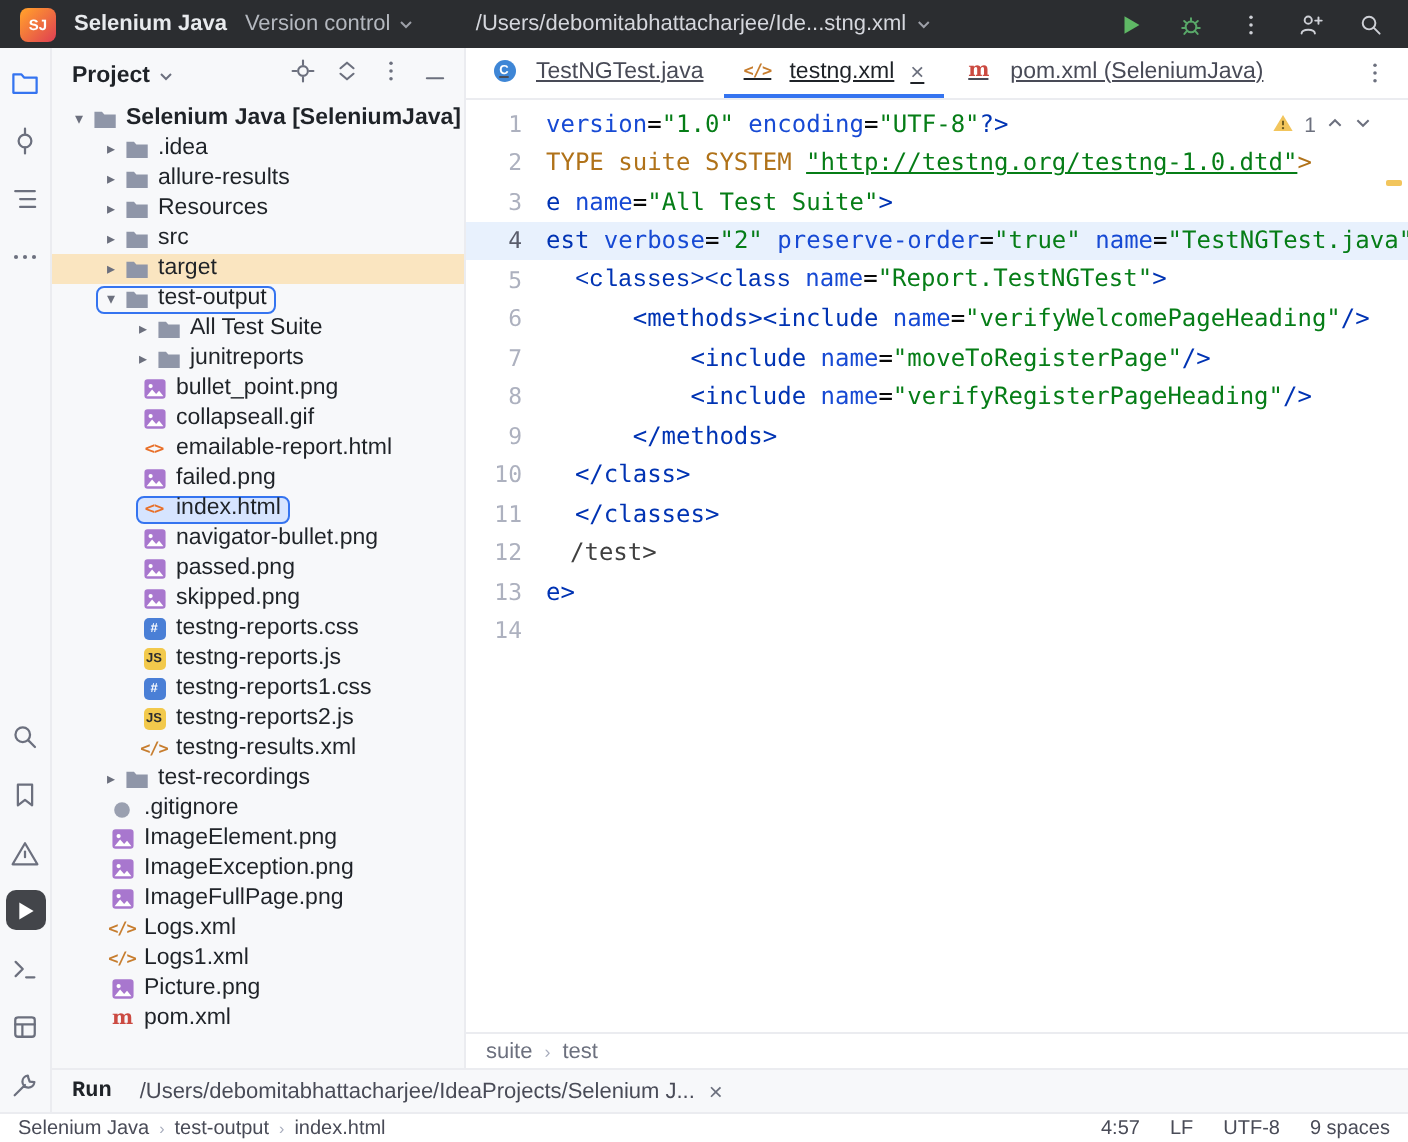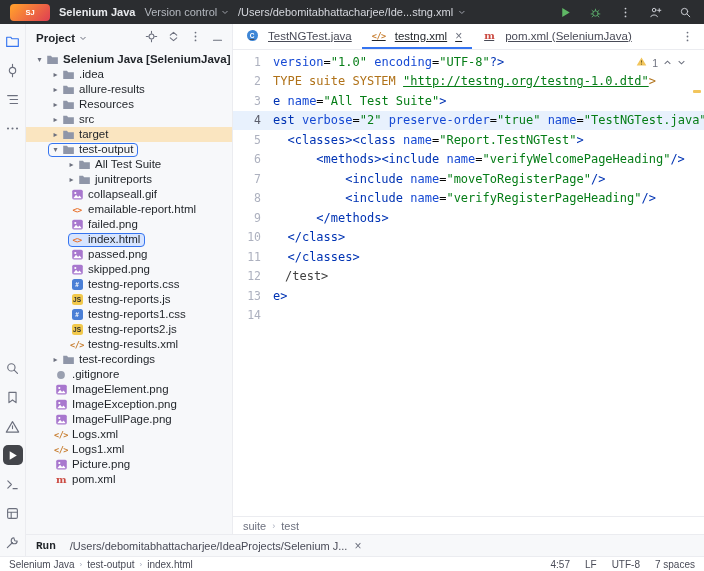--- a/index.html
+++ b/index.html
@@ -7,21 +7,21 @@
     --sel-fill:#D6E4FF; --divider:#EBECF0; --panel:#F7F8FA;
   }
   *{margin:0;padding:0;box-sizing:border-box;}
   body{width:704px;height:571px;overflow:hidden;background:#fff;
        font-family:"Liberation Sans","DejaVu Sans",sans-serif;color:#1F2328;}
   .app{width:704px;height:571px;display:flex;flex-direction:column;}
 
   
   .titlebar{height:24px;flex:0 0 auto;background:#2B2D30;color:#DFE1E5;
     display:flex;align-items:center;padding:0 10px;gap:9px;font-size:11px;position:relative;}
-  .logo{width:40px;height:17px;border-radius:4px;flex:0 0 auto;
+  .logo{width:18px;height:17px;border-radius:4px;flex:0 0 auto;
     background:linear-gradient(135deg,#FF9A2E 10%,#E2484F 90%);
     display:flex;align-items:center;justify-content:center;font-size:7.5px;font-weight:700;color:#fff;}
   .tb-item{display:flex;align-items:center;gap:4px;cursor:default;}
   .tb-name{font-weight:600;color:#E8EAED;}
   .tb-vcs{color:#B4B8BF;}
   .tb-center{position:absolute;left:50%;top:0;height:100%;transform:translateX(-50%);
     display:flex;align-items:center;gap:5px;color:#D5D7DD;white-space:nowrap;}
   .tb-right{margin-left:auto;display:flex;align-items:center;gap:12px;color:#CED0D6;}
   .tb-right .tbtn{display:flex;align-items:center;justify-content:center;width:18px;height:18px;}
 
@@ -373,20 +373,33 @@
               <div class="trow">
                 <span class="tindent" style="width: 42px;"></span>
                 <span class="rowbox">
                   <span class="ticon">
                     <svg width="13" height="13" viewBox="0 0 16 16">
                       <rect x="1.5" y="2" width="13" height="12" rx="2" fill="#A877CE"></rect>
                       <circle cx="5.3" cy="6.2" r="1.3" fill="#FFF"></circle>
                       <path d="M2.8 12.5l3.4-4.2 2.5 2.8 1.8-2 2.7 3.4z" fill="#FFF"></path>
                     </svg>
                   </span>
+                  <span class="tlabel">bullet_point.png</span>
+                </span>
+              </div>
+              <div class="trow">
+                <span class="tindent" style="width: 42px;"></span>
+                <span class="rowbox">
+                  <span class="ticon">
+                    <svg width="13" height="13" viewBox="0 0 16 16">
+                      <rect x="1.5" y="2" width="13" height="12" rx="2" fill="#A877CE"></rect>
+                      <circle cx="5.3" cy="6.2" r="1.3" fill="#FFF"></circle>
+                      <path d="M2.8 12.5l3.4-4.2 2.5 2.8 1.8-2 2.7 3.4z" fill="#FFF"></path>
+                    </svg>
+                  </span>
                   <span class="tlabel">collapseall.gif</span>
                 </span>
               </div>
               <div class="trow">
                 <span class="tindent" style="width: 42px;"></span>
                 <span class="rowbox">
                   <span class="ticon">
                     <span class="gicon" style="color:#E8702A">&lt;&gt;</span>
                   </span>
                   <span class="tlabel">emailable-report.html</span>
@@ -405,20 +418,33 @@
                   <span class="tlabel">failed.png</span>
                 </span>
               </div>
               <div class="trow">
                 <span class="tindent" style="width: 42px;"></span>
                 <span class="rowbox selected">
                   <span class="ticon">
                     <span class="gicon" style="color:#E8702A">&lt;&gt;</span>
                   </span>
                   <span class="tlabel">index.html</span>
+                </span>
+              </div>
+              <div class="trow">
+                <span class="tindent" style="width: 42px;"></span>
+                <span class="rowbox">
+                  <span class="ticon">
+                    <svg width="13" height="13" viewBox="0 0 16 16">
+                      <rect x="1.5" y="2" width="13" height="12" rx="2" fill="#A877CE"></rect>
+                      <circle cx="5.3" cy="6.2" r="1.3" fill="#FFF"></circle>
+                      <path d="M2.8 12.5l3.4-4.2 2.5 2.8 1.8-2 2.7 3.4z" fill="#FFF"></path>
+                    </svg>
+                  </span>
+                  <span class="tlabel">navigator-bullet.png</span>
                 </span>
               </div>
               <div class="trow">
                 <span class="tindent" style="width: 42px;"></span>
                 <span class="rowbox">
                   <span class="ticon">
                     <svg width="13" height="13" viewBox="0 0 16 16">
                       <rect x="1.5" y="2" width="13" height="12" rx="2" fill="#A877CE"></rect>
                       <circle cx="5.3" cy="6.2" r="1.3" fill="#FFF"></circle>
                       <path d="M2.8 12.5l3.4-4.2 2.5 2.8 1.8-2 2.7 3.4z" fill="#FFF"></path>
@@ -648,21 +674,21 @@
               <div class="cline">
                 <span class="ln">3</span>
                 <span class="ctext"><span style="color: rgb(0, 51, 179);">e </span><span style="color: rgb(23, 74, 212);">name</span><span style="color: rgb(8, 8, 8);">=</span><span style="color: rgb(6, 125, 23);">"All Test Suite"</span><span style="color: rgb(0, 51, 179);">&gt;</span></span>
               </div>
               <div class="cline active">
                 <span class="ln" style="color: rgb(90, 93, 107);">4</span>
                 <span class="ctext"><span style="color: rgb(0, 51, 179);">est </span><span style="color: rgb(23, 74, 212);">verbose</span><span style="color: rgb(8, 8, 8);">=</span><span style="color: rgb(6, 125, 23);">"2"</span><span style="color: rgb(8, 8, 8);"> </span><span style="color: rgb(23, 74, 212);">preserve-order</span><span style="color: rgb(8, 8, 8);">=</span><span style="color: rgb(6, 125, 23);">"true"</span><span style="color: rgb(8, 8, 8);"> </span><span style="color: rgb(23, 74, 212);">name</span><span style="color: rgb(8, 8, 8);">=</span><span style="color: rgb(6, 125, 23);">"TestNGTest.java"</span></span>
               </div>
               <div class="cline">
                 <span class="ln">5</span>
-                <span class="ctext"><span style="color: rgb(8, 8, 8);">  </span><span style="color: rgb(0, 51, 179);">&lt;classes&gt;&lt;class </span><span style="color: rgb(23, 74, 212);">name</span><span style="color: rgb(8, 8, 8);">=</span><span style="color: rgb(6, 125, 23);">"Report.TestNGTest"</span><span style="color: rgb(0, 51, 179);">&gt;</span></span>
+                <span class="ctext"><span style="color: rgb(8, 8, 8);">  </span><span style="color: rgb(0, 51, 179); font-family: Liberation Mono, monospace;">&lt;classes&gt;&lt;class </span><span style="color: rgb(23, 74, 212);">name</span><span style="color: rgb(8, 8, 8);">=</span><span style="color: rgb(6, 125, 23);">"Report.TestNGTest"</span><span style="color: rgb(0, 51, 179);">&gt;</span></span>
               </div>
               <div class="cline">
                 <span class="ln">6</span>
                 <span class="ctext"><span style="color: rgb(8, 8, 8);">      </span><span style="color: rgb(0, 51, 179);">&lt;methods&gt;&lt;include </span><span style="color: rgb(23, 74, 212);">name</span><span style="color: rgb(8, 8, 8);">=</span><span style="color: rgb(6, 125, 23);">"verifyWelcomePageHeading"</span><span style="color: rgb(0, 51, 179);">/&gt;</span></span>
               </div>
               <div class="cline">
                 <span class="ln">7</span>
                 <span class="ctext"><span style="color: rgb(8, 8, 8);">          </span><span style="color: rgb(0, 51, 179);">&lt;include </span><span style="color: rgb(23, 74, 212);">name</span><span style="color: rgb(8, 8, 8);">=</span><span style="color: rgb(6, 125, 23);">"moveToRegisterPage"</span><span style="color: rgb(0, 51, 179);">/&gt;</span></span>
               </div>
               <div class="cline">
@@ -717,16 +743,16 @@
         <span>Selenium Java</span>
         <span class="sb-sep">›</span>
         <span>test-output</span>
         <span class="sb-sep">›</span>
         <span>index.html</span>
       </div>
     <div class="sb-right" id="sb-right">
         <span>4:57</span>
         <span>LF</span>
         <span>UTF-8</span>
-        <span>7 spaces</span>
+        <span>9 spaces</span>
       </div>
   </div>
 </div>
 
 </body></html>

